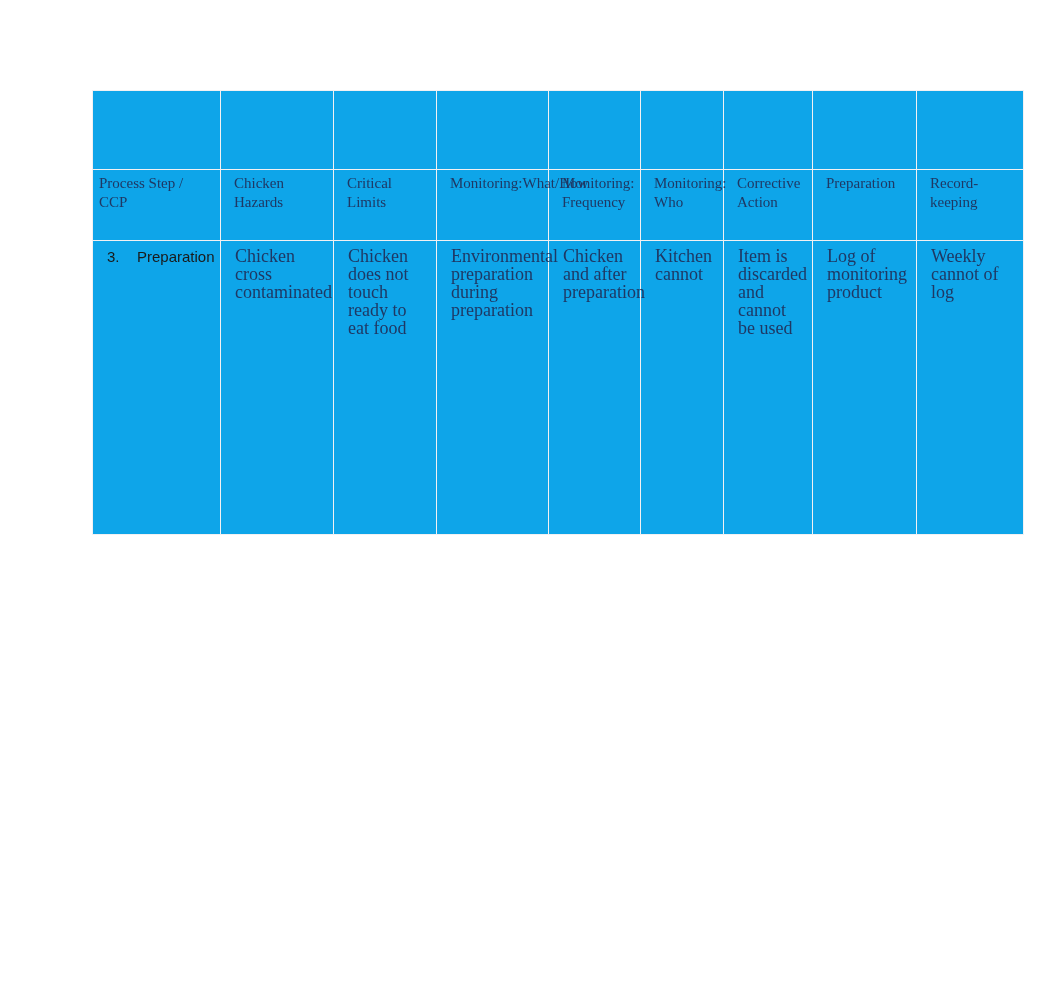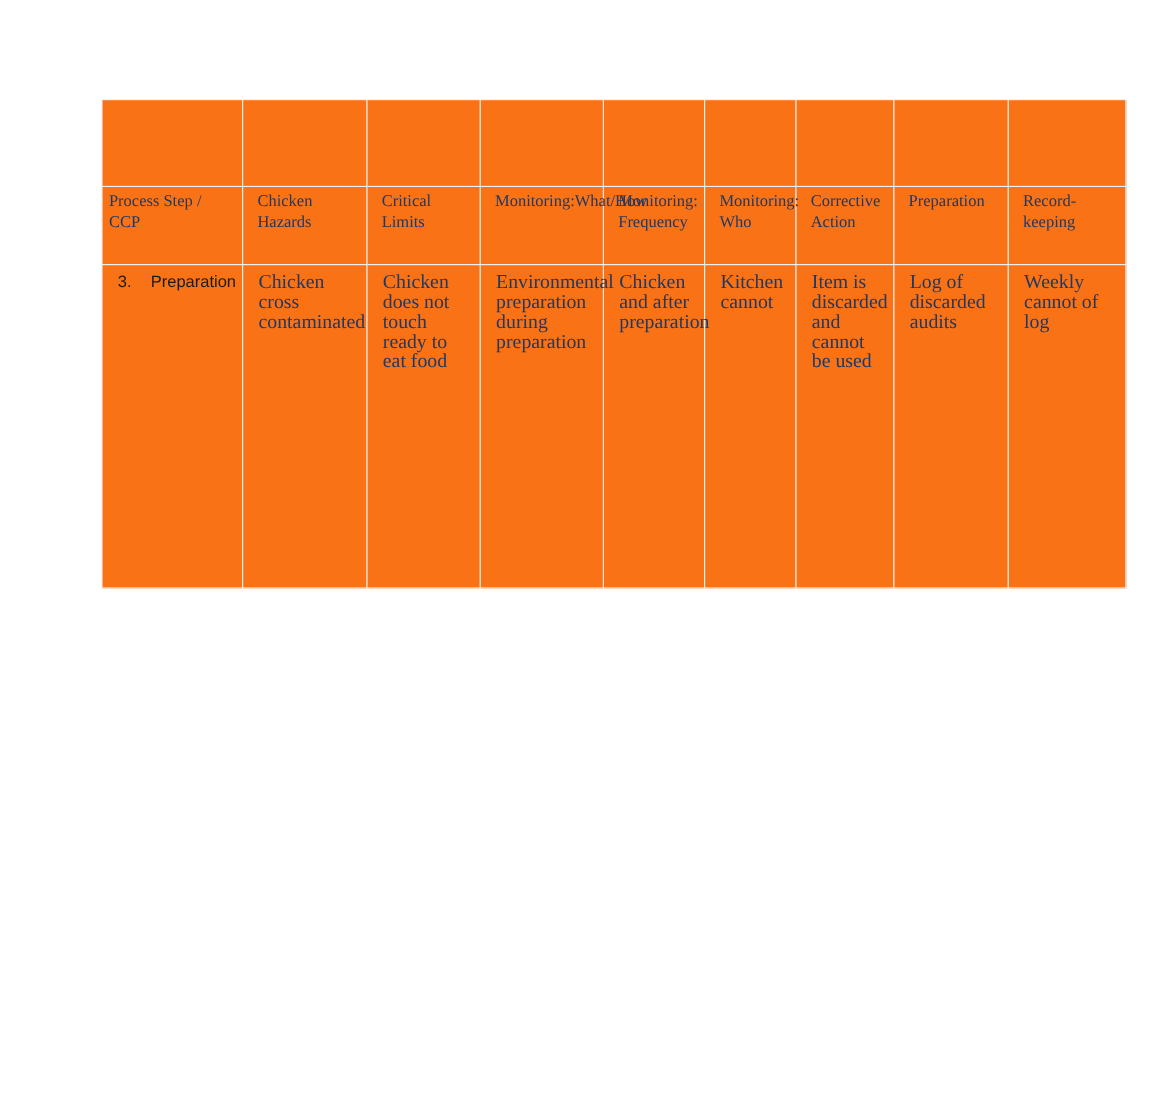--- a/index.html
+++ b/index.html
@@ -27,21 +27,21 @@
     border-collapse: collapse;
     table-layout: fixed;
     width: 931px;
     background: #ffffff;
   }
 
   table.haccp td {
     border: 1px solid #f1f1f3;
     vertical-align: top;
     padding: 0;
-    background: #f97316;
+    background: #0ea5e9;
   }
 
   
   col.c1 { width: 128px; }
   col.c2 { width: 113px; }
   col.c3 { width: 103px; }
   col.c4 { width: 112px; }
   col.c5 { width:  92px; }
   col.c6 { width:  83px; }
   col.c7 { width:  89px; }
@@ -241,21 +241,21 @@
             </div>
           </td>
         <td>
             <div class="cell-inner">
               <div class="body-text">Item is discarded and 
       cannot be used</div>
             </div>
           </td>
         <td>
             <div class="cell-inner">
-              <div class="body-text">Log of discarded audits</div>
+              <div class="body-text">Log of monitoring product</div>
             </div>
           </td>
         <td>
             <div class="cell-inner">
               <div class="body-text">Weekly cannot of log</div>
             </div>
           </td>
       </tr>
     </tbody>
   </table>

